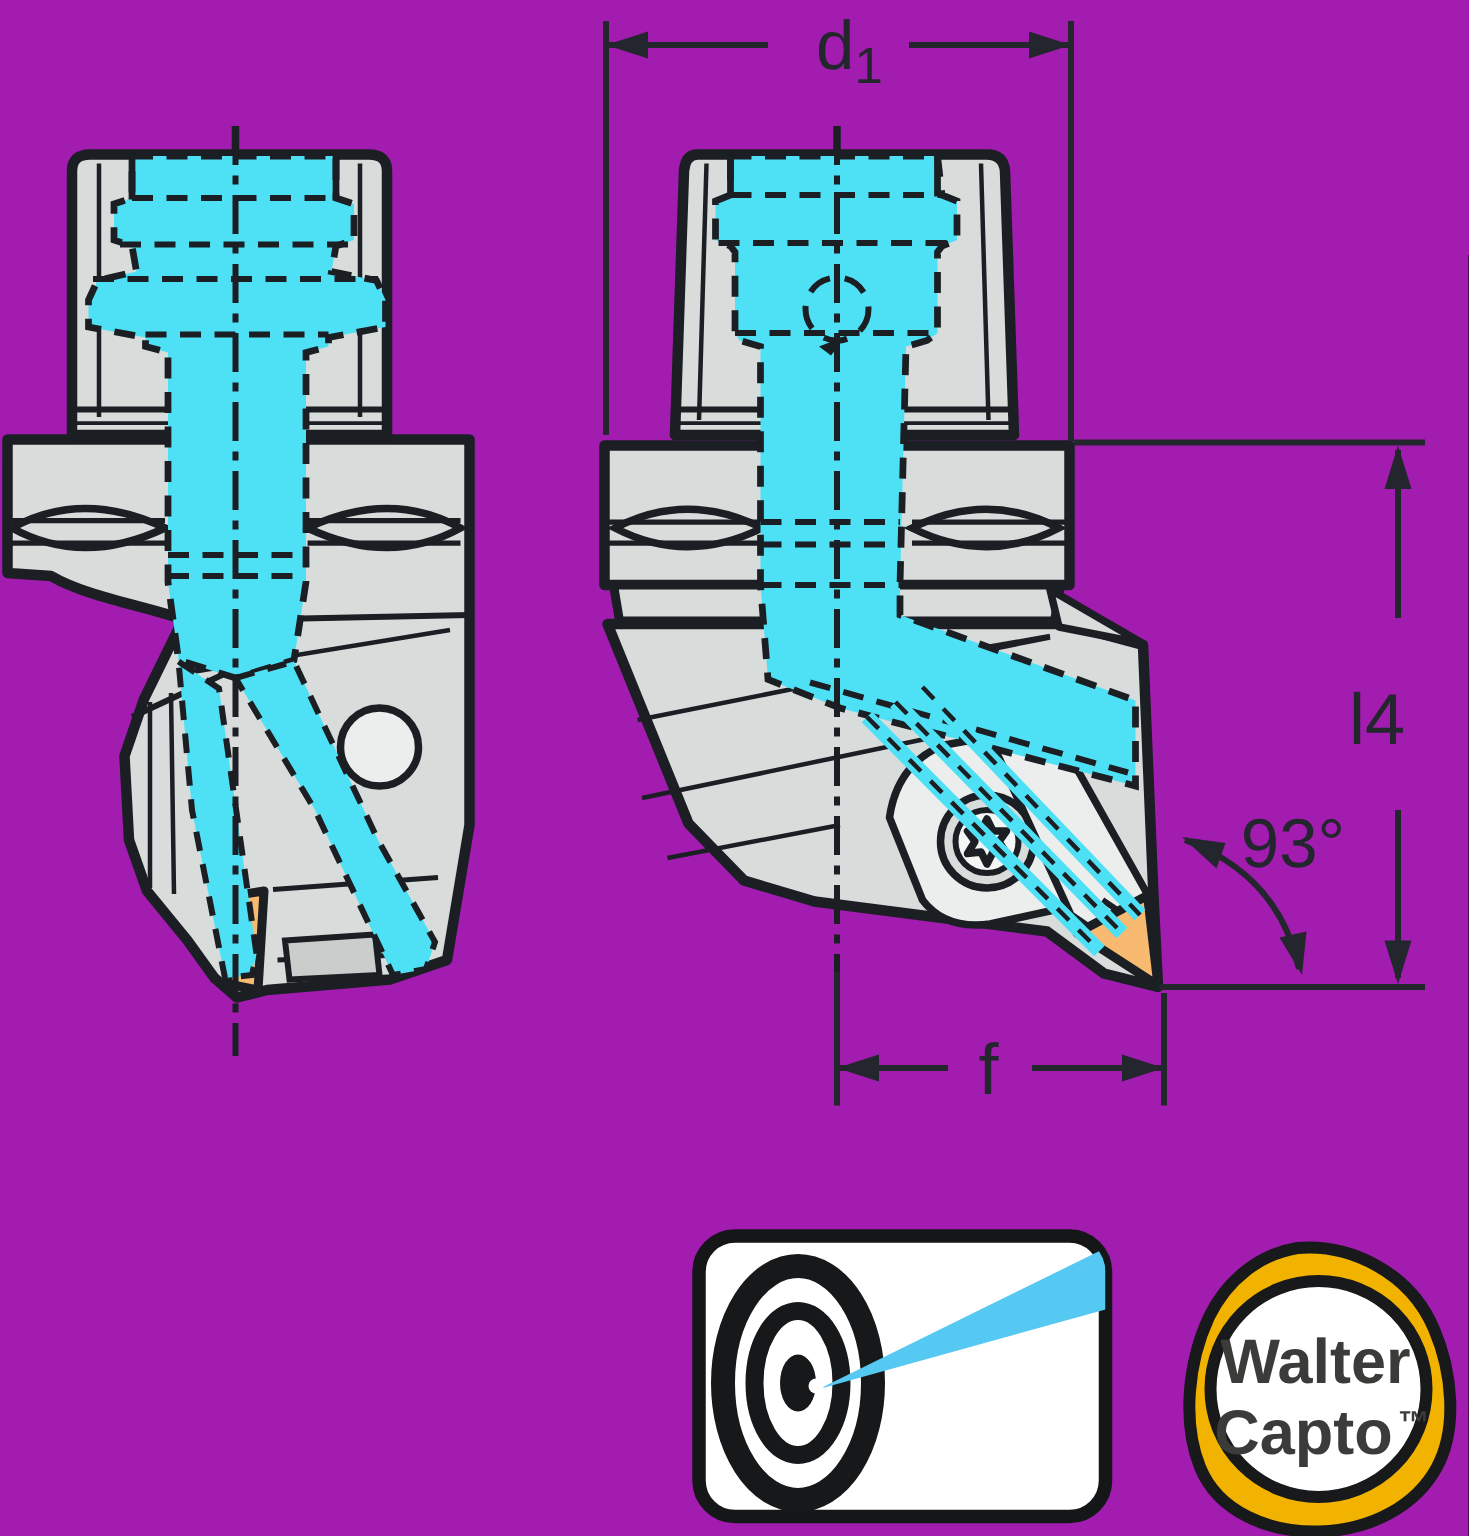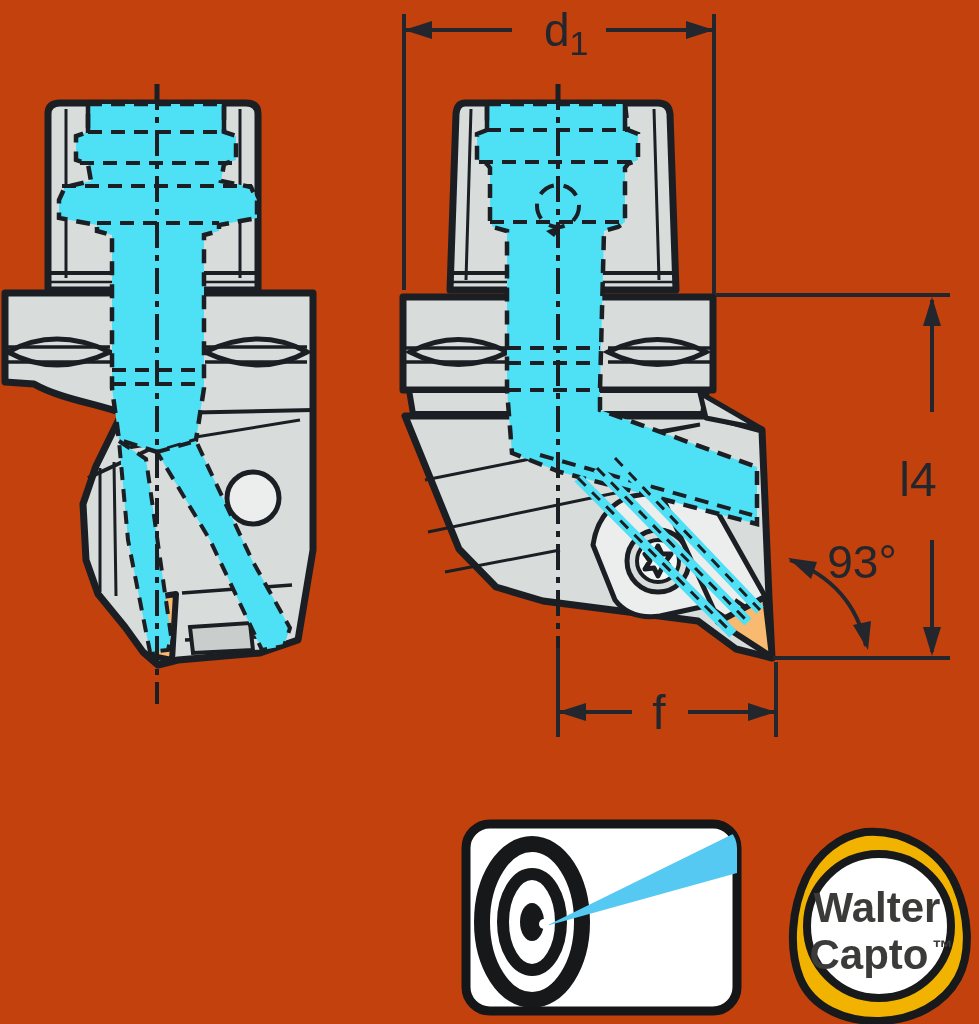--- a/index.html
+++ b/index.html
@@ -1,16 +1,16 @@
 <!DOCTYPE html>
 <html><head>
 <meta charset="utf-8">
 <style>
   html,body{margin:0;padding:0;background:#000;}
-  .stage{width:979px;height:1024px;position:relative;background:#c2410c;overflow:hidden;}
+  .stage{width:979px;height:1024px;position:relative;background:#a21caf;overflow:hidden;}
   svg{display:block;}
   text{font-family:"Liberation Sans","DejaVu Sans",sans-serif;}
   .dimtxt{fill:#23272d;}
   .logotxt{fill:#3b3b3a;font-weight:bold;}
 </style>
 </head>
 <body>
 
 <div class="stage">
 <svg width="979" height="1024" viewBox="0 0 979 1024">

